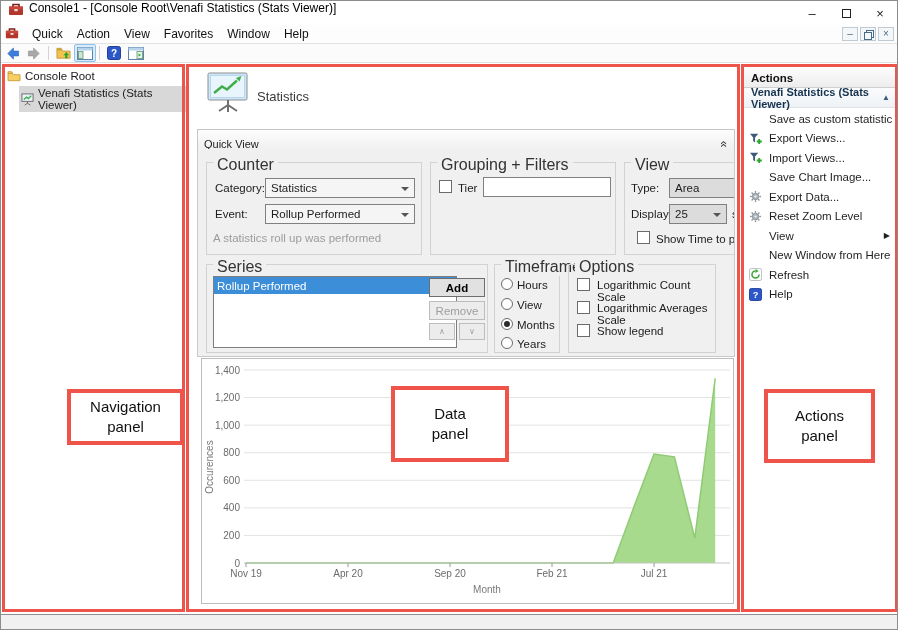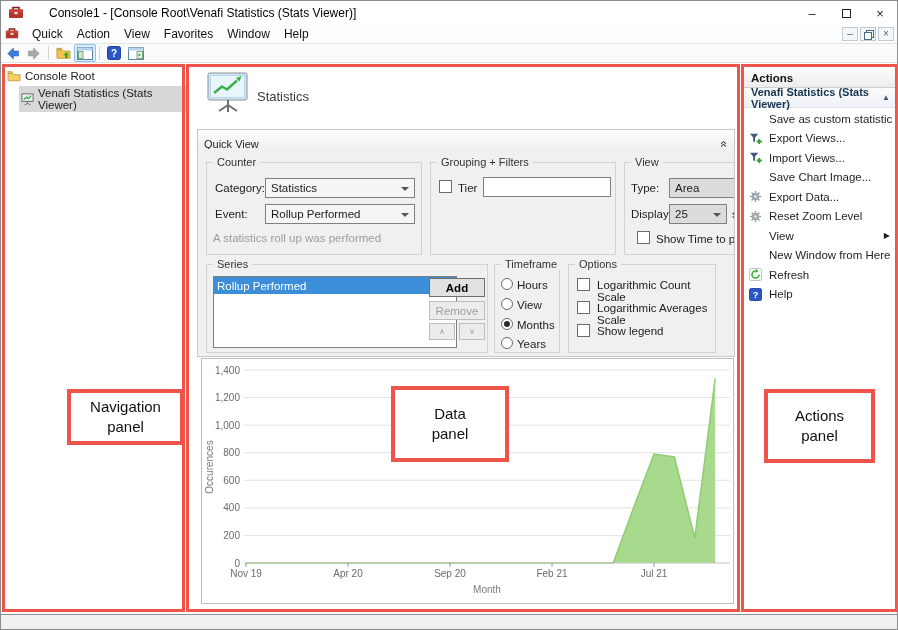--- a/index.html
+++ b/index.html
@@ -1,20 +1,20 @@
 <!DOCTYPE html>
 <html><head>
 <meta charset="utf-8">
 <style>
   * { margin:0; padding:0; box-sizing:border-box; }
   html,body { width:898px; height:630px; font-family:"Liberation Sans",sans-serif; background:#d8d8d8; }
   #window { position:relative; width:898px; height:630px; background:#ffffff; border:1px solid #8c8c8c; overflow:hidden; font-size:12px; color:#1c1c1c; }
 
   
-  #titlebar { position:absolute; left:0; top:0; width:100%; height:24px; background:#fff; display:flex; align-items:center;gap:20px; }
+  #titlebar { position:absolute; left:0; top:0; width:100%; height:24px; background:#fff; display:flex; align-items:flex-start; }
   #titlebar .app-icon { margin:0 5px 0 7px; }
   #title-text { font-size:12px; color:#000; }
   #title-controls { position:absolute; right:0; top:0; height:24px; display:flex; }
   .tb-ctl { width:34px; height:24px; display:flex; align-items:center; justify-content:center; color:#222; font-size:13px; }
   .max-box { width:9px; height:9px; border:1px solid #222; display:inline-block; }
 
   #menubar { position:absolute; left:0; top:24px; width:100%; height:19px; background:#fdfdfd; border-bottom:1px solid #e3e3e3; display:flex; align-items:center; }
   #menubar .app-icon { margin:0 6px 0 4px; }
   .menu-item { padding:0 7px; font-size:12px; color:#111; }
   #child-controls { position:absolute; right:3px; top:2px; display:flex; gap:2px; }
@@ -43,21 +43,21 @@
   
   #stats-icon { position:absolute; left:18px; top:8px; }
   #page-title { position:absolute; left:70px; top:26px; font-size:13px; color:#3a3a3a; }
 
   
   #qv-bar { position:absolute; left:10px; top:66px; width:538px; height:20px; background:linear-gradient(#fdfdfd,#eaeaea); border:1px solid #c6c6c6; display:flex; align-items:center; font-size:11px; color:#222; padding:14px 6px; }
   #qv-chevron { margin-left:auto; transform:rotate(90deg); font-size:12px; color:#333; }
   #qv-body { position:absolute; left:10px; top:86px; width:538px; height:208px; background:#f0f0f0; border:1px solid #c9c9c9; border-top:none; overflow:hidden; }
 
   .fs { position:absolute; border:1px solid #d2d2d2; }
-  .fs .legend { position:absolute; top:-7px; left:6px; background:#f0f0f0; padding:0 4px; font-size:11px; color:#333; }
+  .fs .legend { position:absolute; top:-7px; left:6px; background:#f0f0f0; padding:0 4px; font-size:16px; color:#333; }
   .fld-label { position:absolute; font-size:11.5px; color:#1c1c1c; }
   .gray-note { position:absolute; font-size:11.5px; color:#9c9c9c; }
 
   .combo { position:absolute; height:20px; background:#f5f5f5; border:1px solid #808080; font-size:11.5px; display:flex; align-items:center; padding:0 18px 0 5px; }
   .combo.gray { background:#dcdcdc; }
   .combo .arrow { position:absolute; right:5px; top:8px; width:0; height:0; border-left:4px solid transparent; border-right:4px solid transparent; border-top:4px solid #555; }
   .txt-input { position:absolute; height:20px; background:#fff; border:1px solid #808080; font-size:11.5px; padding:0 4px; font-family:"Liberation Sans",sans-serif; }
 
   .cb { position:absolute; width:13px; height:13px; background:#fff; border:1px solid #6b6b6b; }
   .radio { position:absolute; width:12px; height:12px; background:#fff; border:1px solid #6b6b6b; border-radius:50%; }

